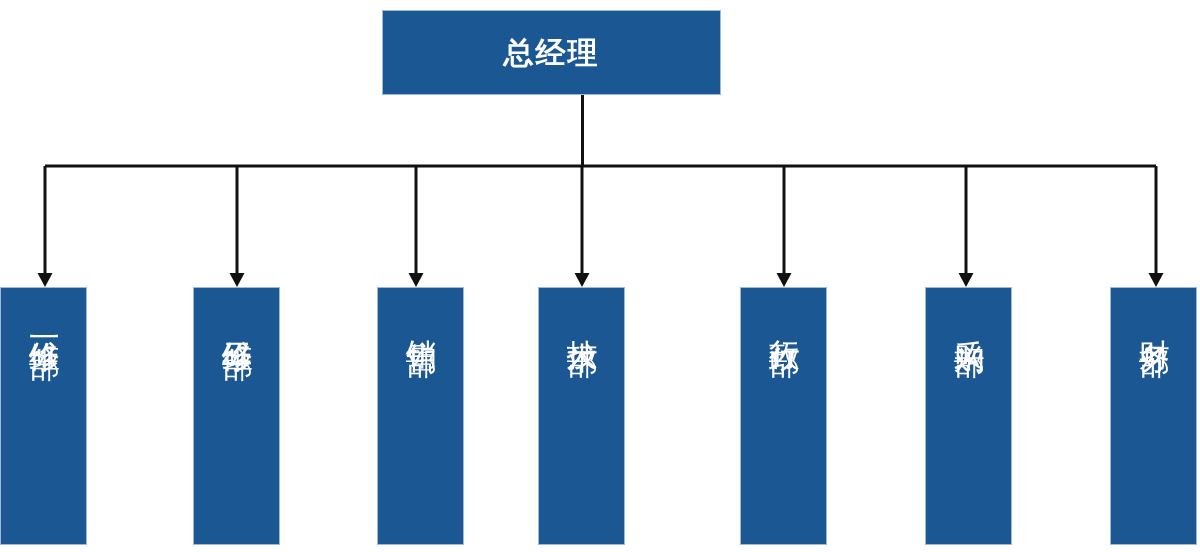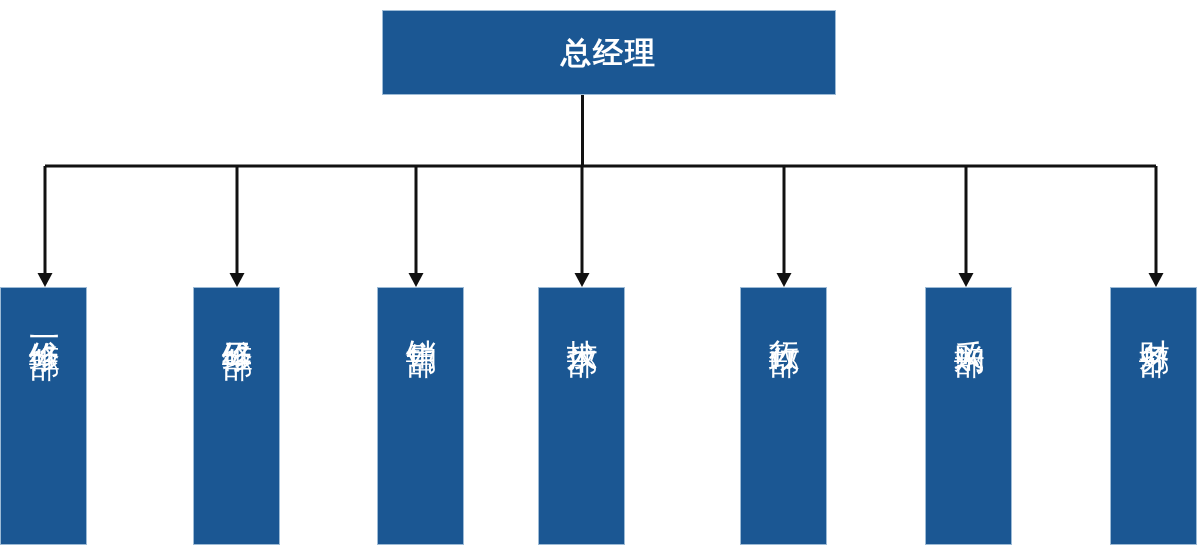--- a/index.html
+++ b/index.html
@@ -32,21 +32,21 @@
     border: 1px solid #9dbbd6;
     box-sizing: border-box;
     color: #ffffff;
     z-index: 2;
   }
 
   
   #node-root {
     left: 382px;
     top: 10px;
-    width: 454px;
+    width: 339px;
     height: 85px;
     display: flex;
     align-items: center;
     justify-content: center;
   }
   #node-root .node-label {
     font-size: 30px;
     font-weight: bold;
     letter-spacing: 2px;
     line-height: 1;

